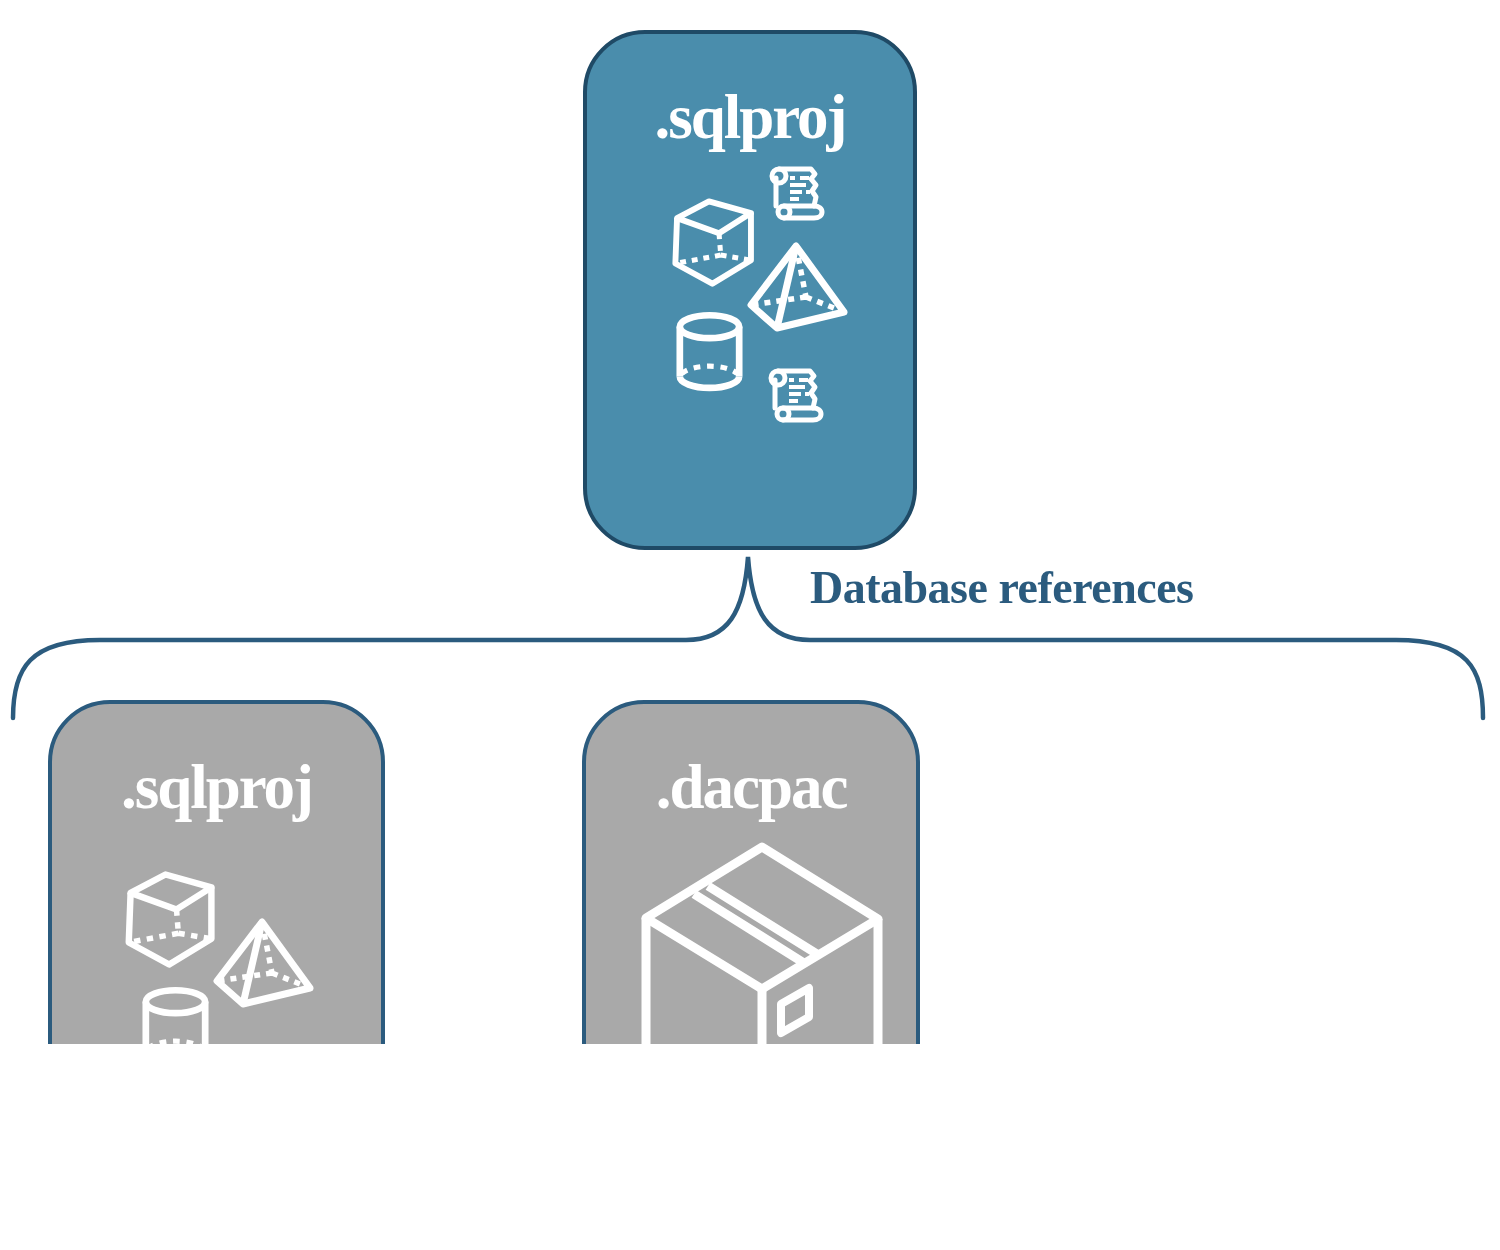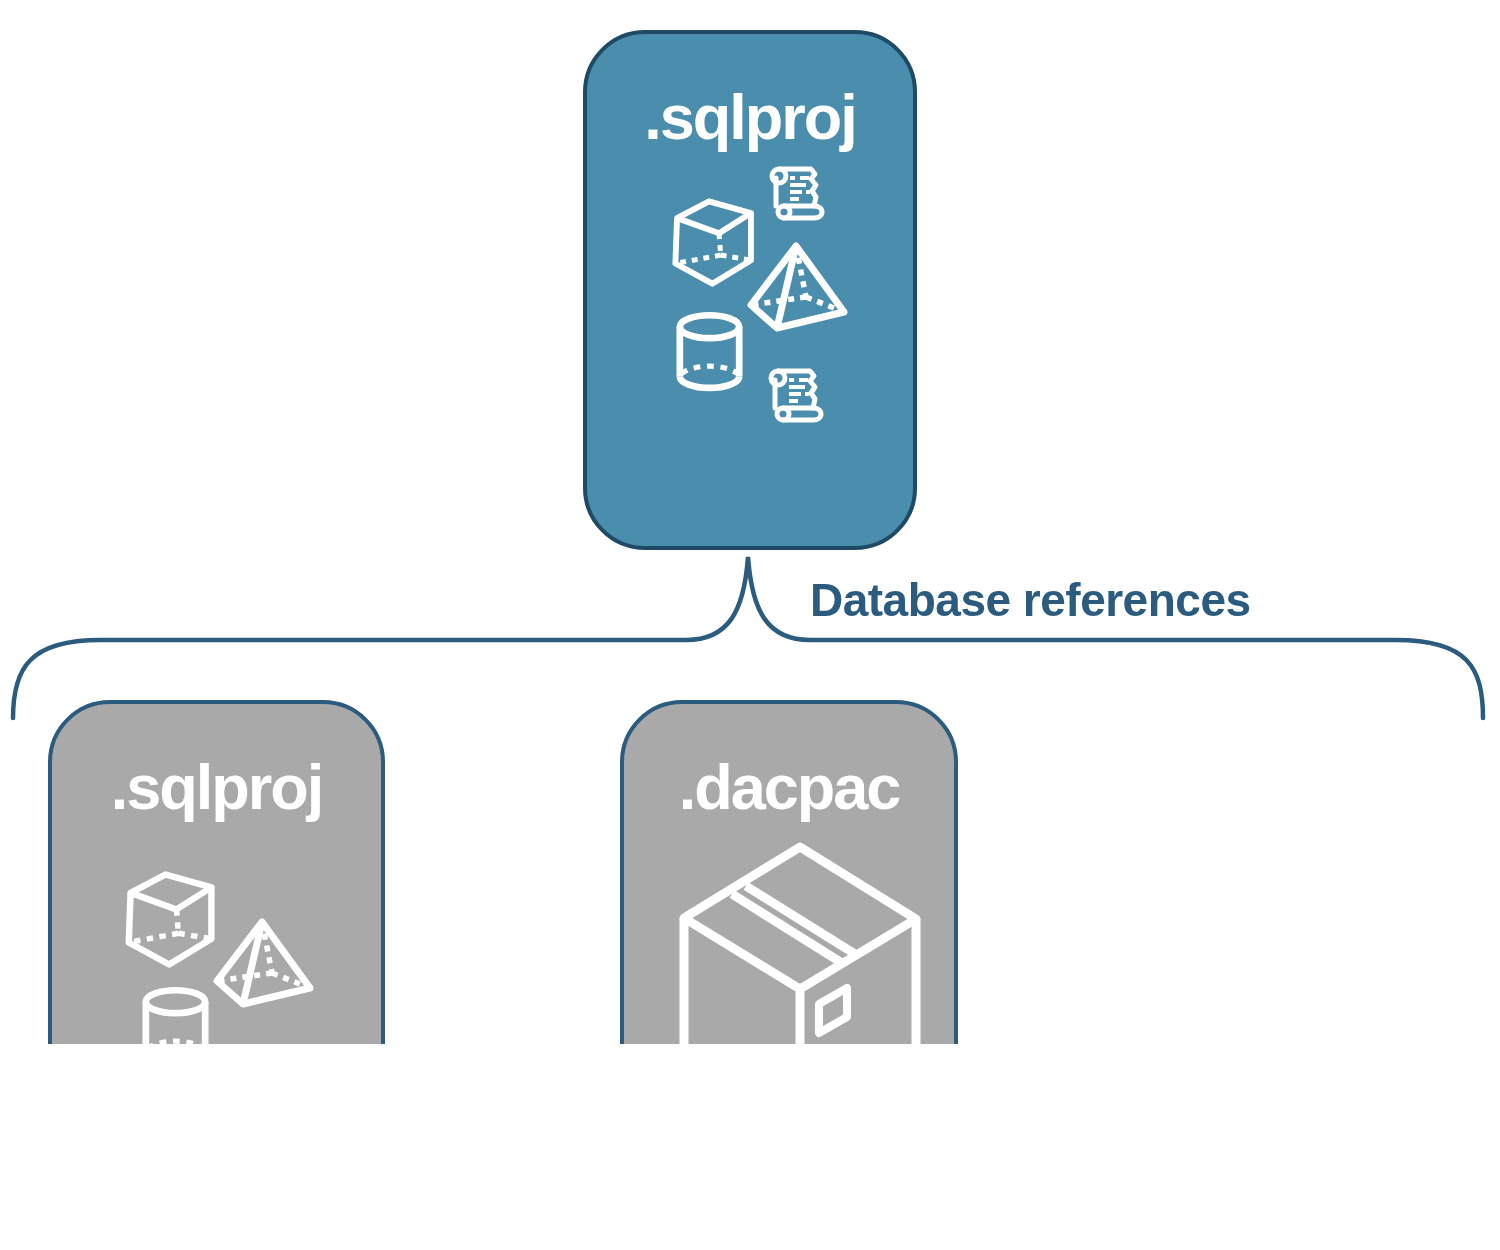--- a/index.html
+++ b/index.html
@@ -5,43 +5,43 @@
   :root{
     --accent-blue:#4A8DAC;
     --navy:#1F4A66;
     --line-blue:#2B5B7E;
     --gray-fill:#A9A9A9;
     --white:#FFFFFF;
   }
   html,body{margin:0;padding:0;background:#fff;}
   .canvas{
     position:relative;width:1500px;height:1044px;background:#fff;overflow:hidden;
-    font-family:Liberation Sans, sans-serif;
+    font-family:Liberation Serif, serif;
   }
   .box{position:absolute;border-radius:62px;box-sizing:border-box;}
   .box-top{
     left:583px;top:30px;width:334px;height:520px;
     background:var(--accent-blue);border:4px solid var(--navy);
   }
   .box-gray{
     width:337px;height:525px;top:700px;
     background:var(--gray-fill);border:4px solid var(--line-blue);
   }
   .box-gray.b1{left:48px;}
-  .box-gray.b2{left:582px;width:338px;margin-left:38px;}
+  .box-gray.b2{left:582px;width:338px;}
   .box-gray.b3{left:1115px;}
   .box-title{
     position:absolute;left:0;right:0;top:52px;text-align:center;
     font-size:63px;font-weight:700;letter-spacing:-2px;color:var(--white);
     line-height:1;
   }
   .icon{position:absolute;}
   .brace-layer{position:absolute;left:0;top:540px;width:1500px;height:200px;}
   .connector-label{
-    position:absolute;left:810px;top:577px;width:600px;
+    position:absolute;left:810px;top:565px;width:600px;
     font-size:46px;font-weight:700;letter-spacing:-0.5px;color:var(--line-blue);
     line-height:1;
   }
   svg{display:block;overflow:visible;}
 </style>
 </head>
 <body>
 
 <div class="canvas">
 

